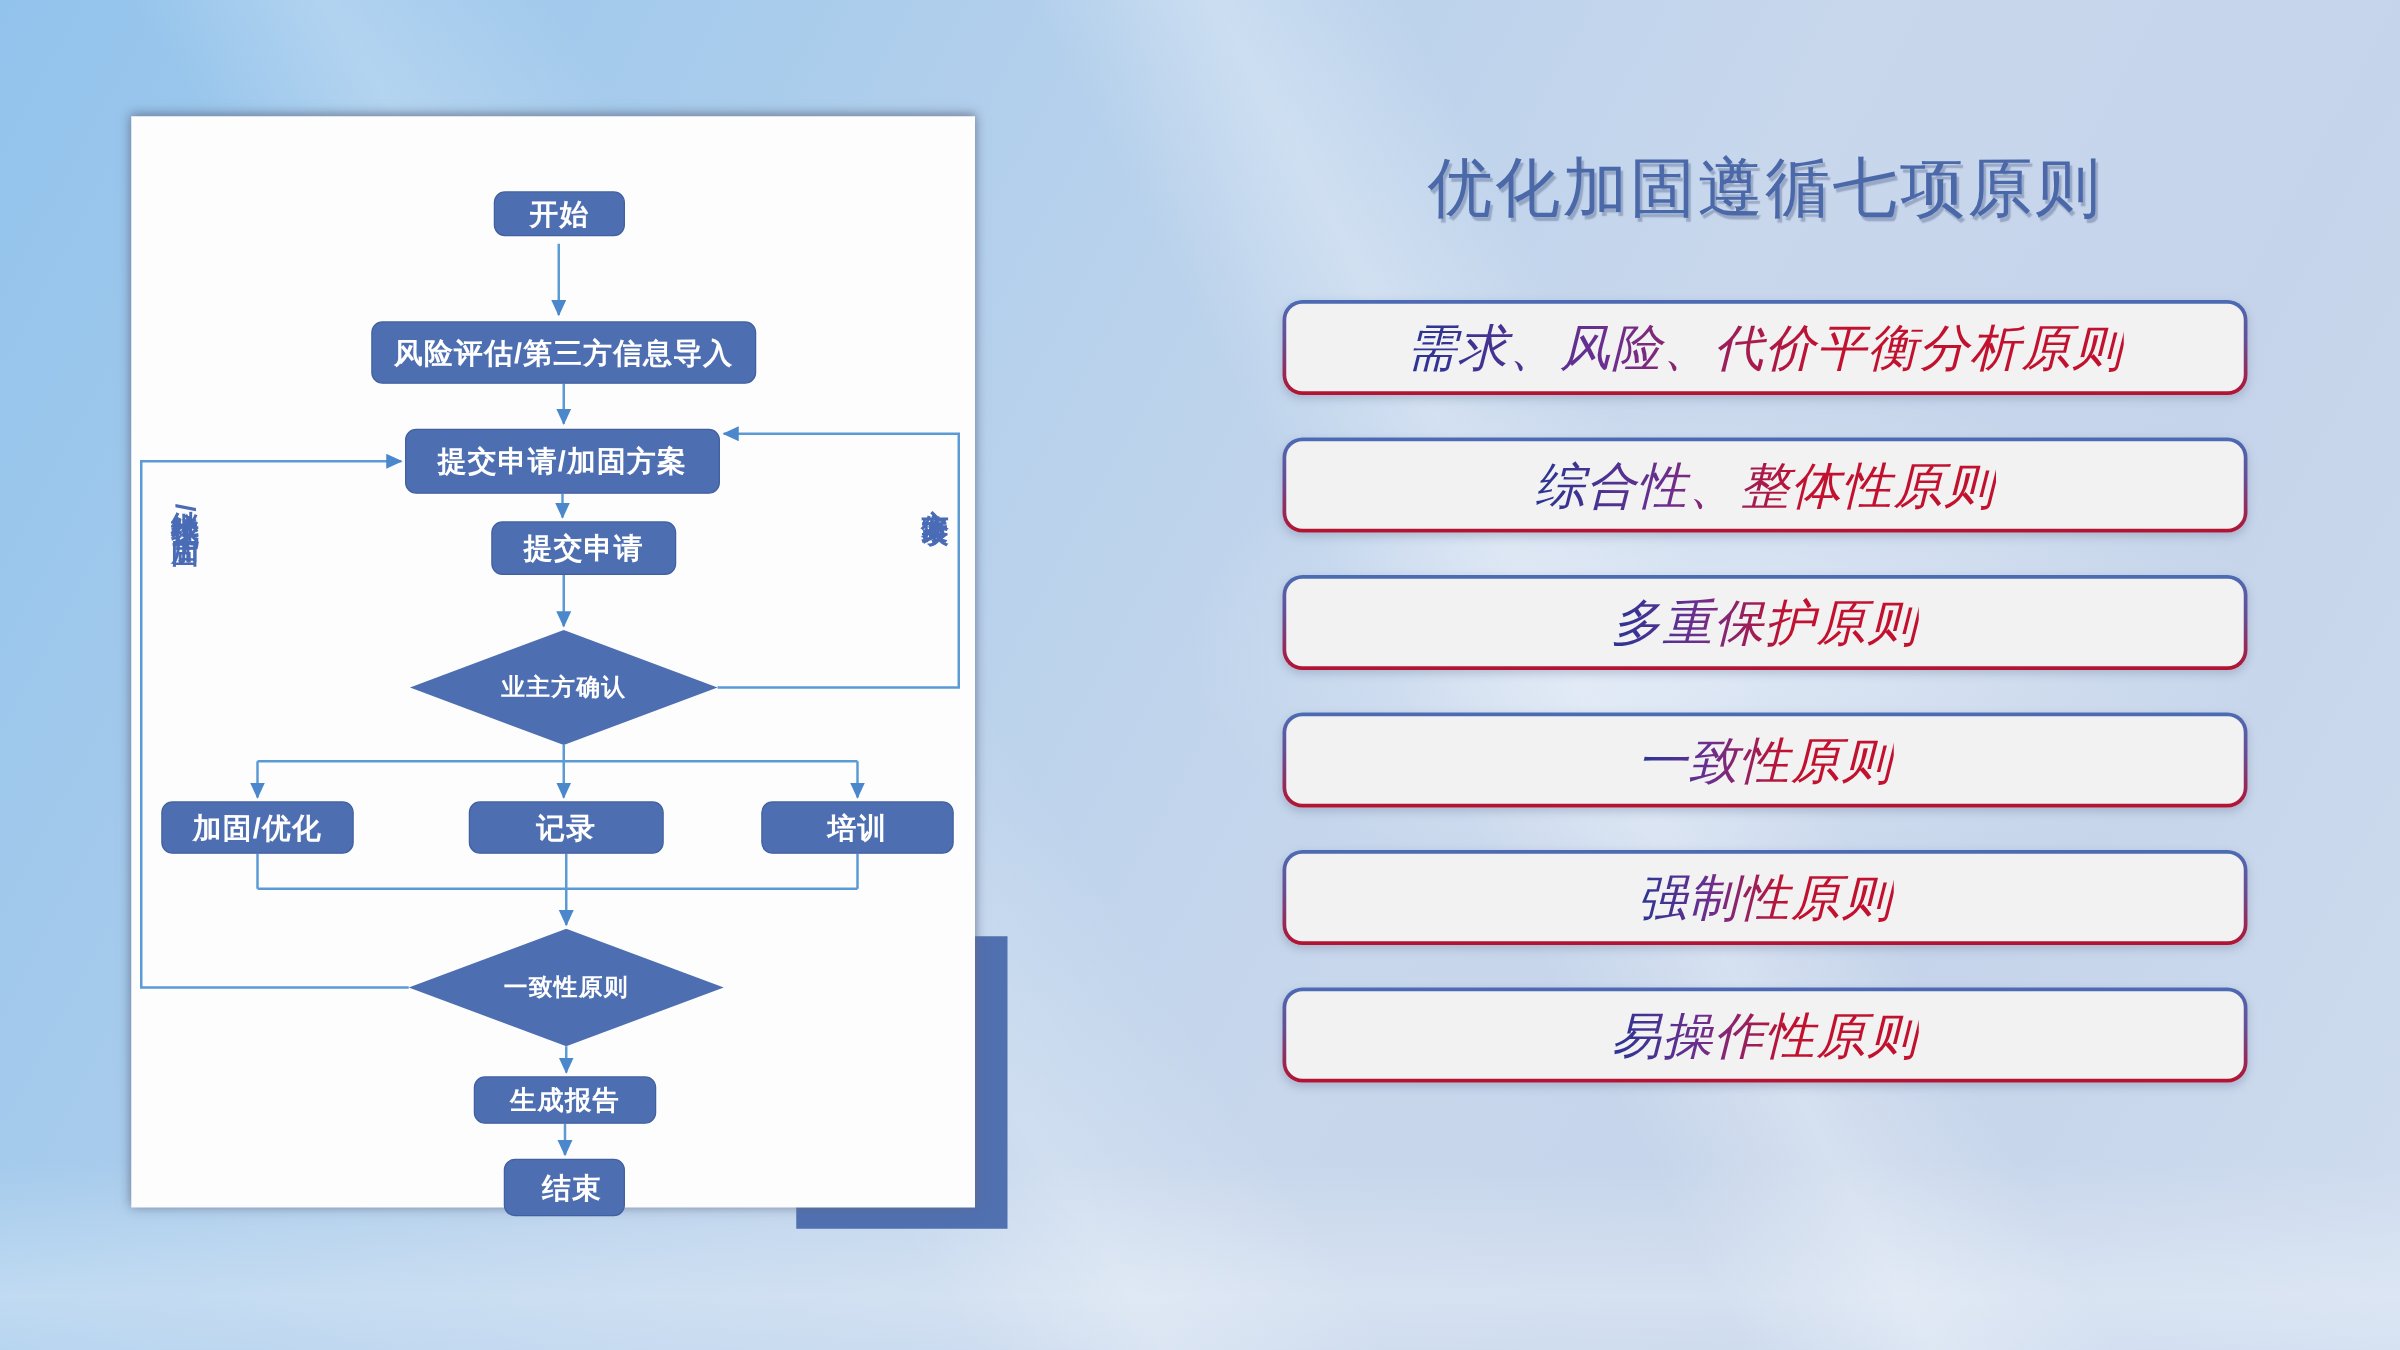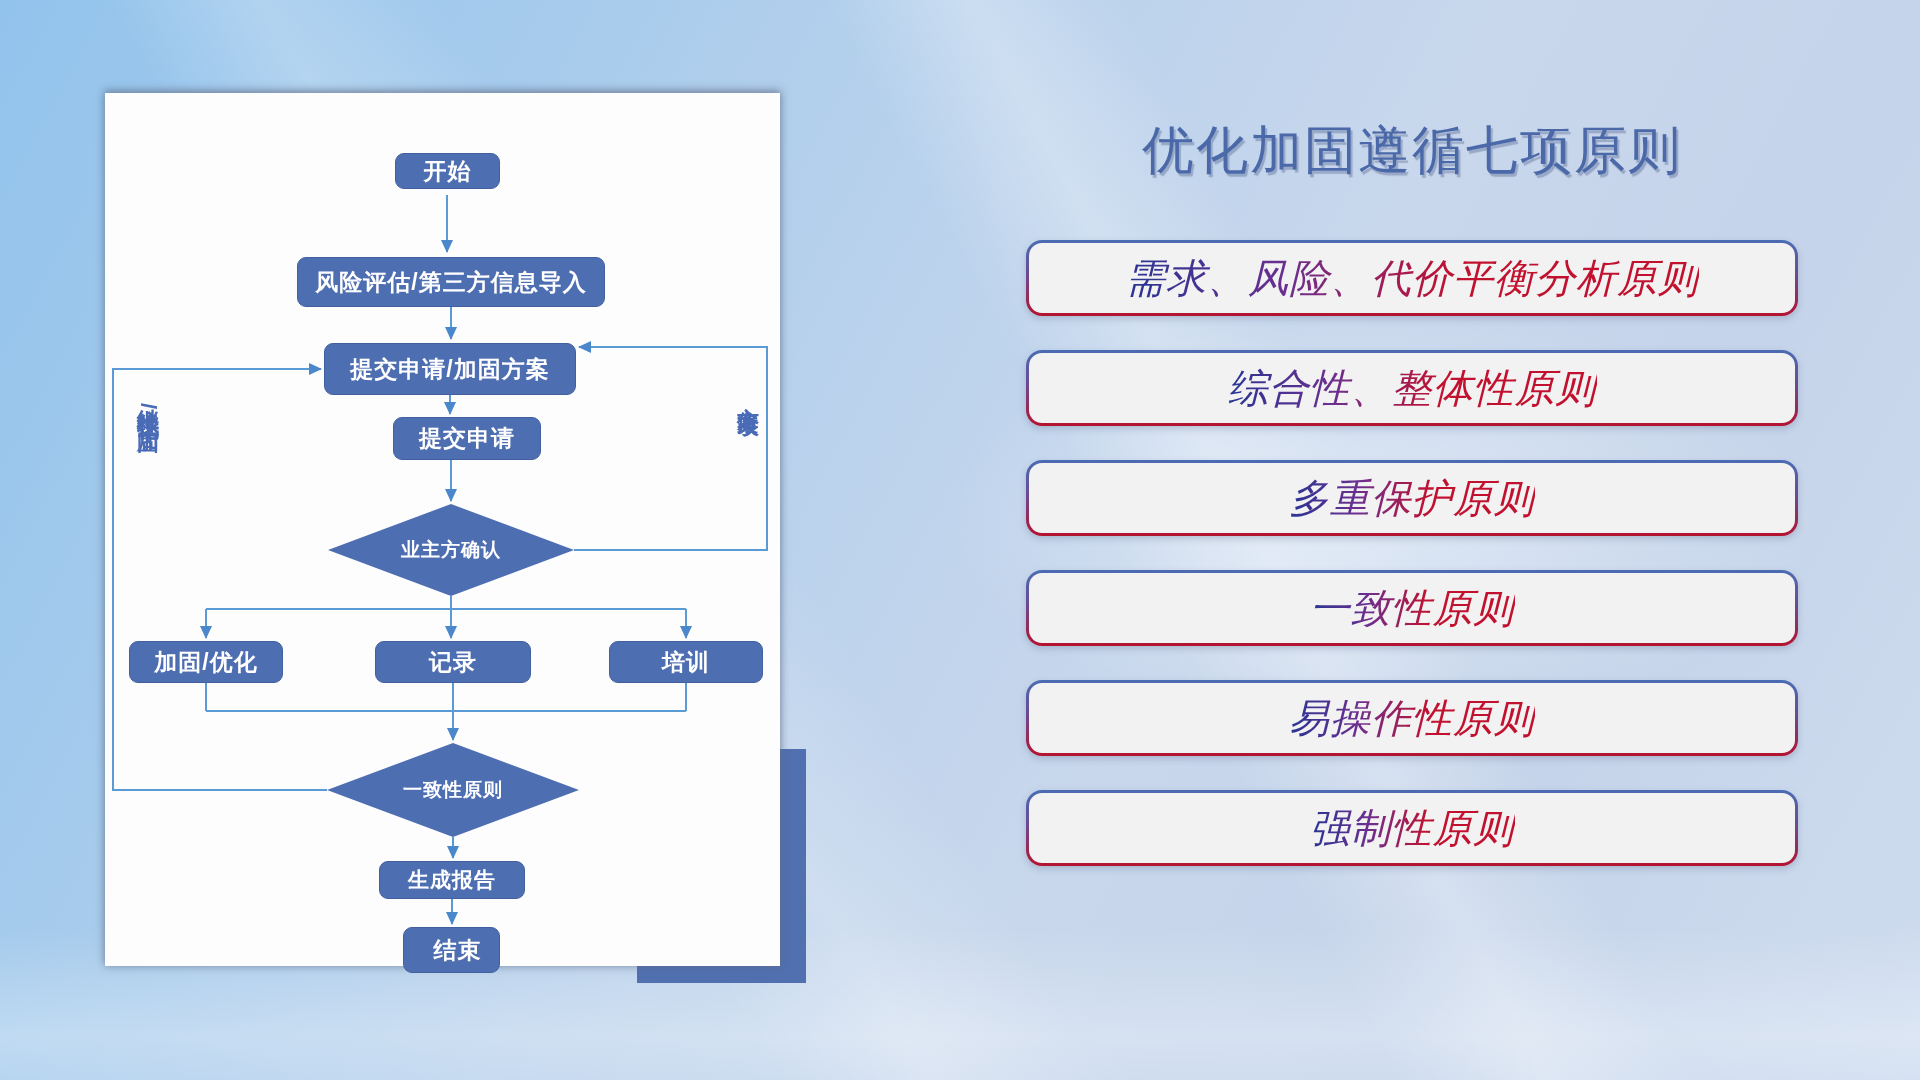--- a/index.html
+++ b/index.html
@@ -156,21 +156,21 @@
       <span class="ptext">多重保护原则</span>
     </div>
   </div>
   <div class="pbox">
     <div class="pbox-inner">
       <span class="ptext">一致性原则</span>
     </div>
   </div>
   <div class="pbox">
     <div class="pbox-inner">
-      <span class="ptext">易操作性原则</span>
+      <span class="ptext">强制性原则</span>
     </div>
   </div>
   <div class="pbox">
     <div class="pbox-inner">
-      <span class="ptext">强制性原则</span>
+      <span class="ptext">易操作性原则</span>
     </div>
   </div>
 </div>
 
 </body></html>

